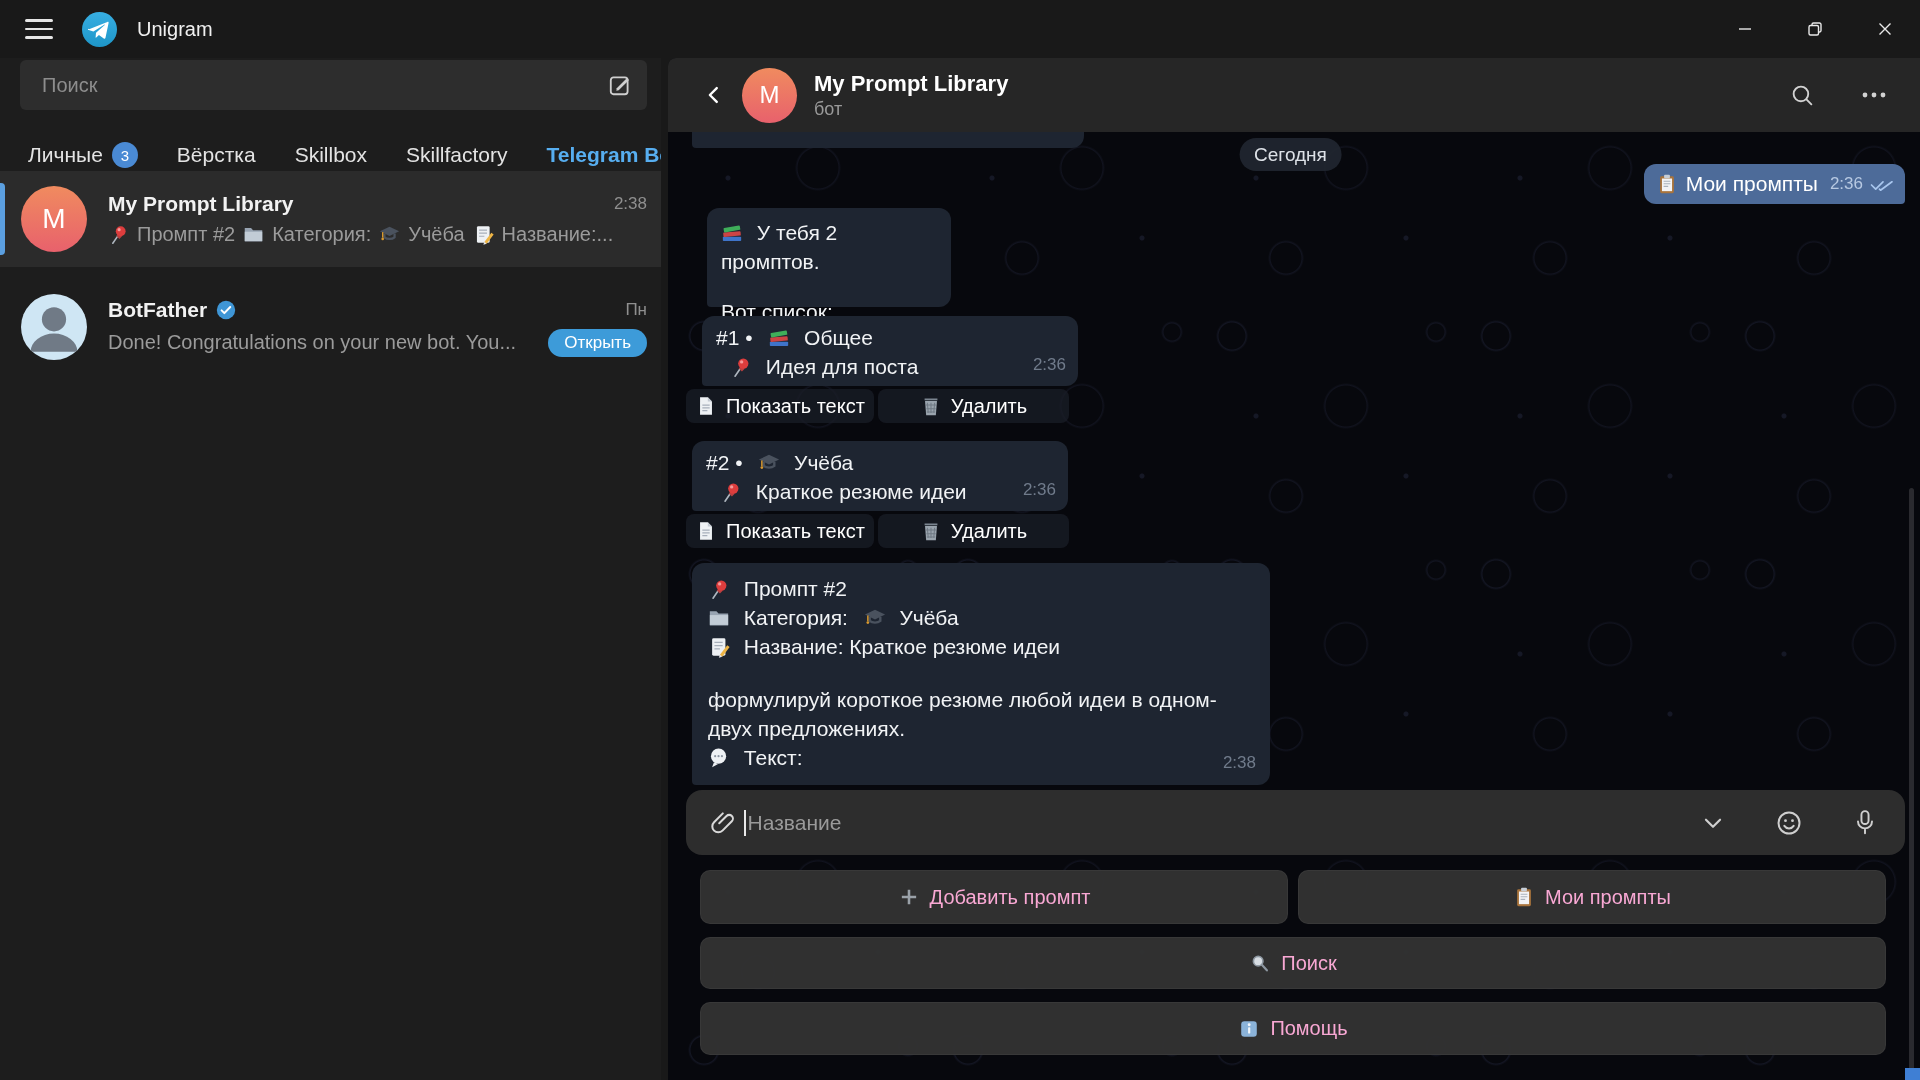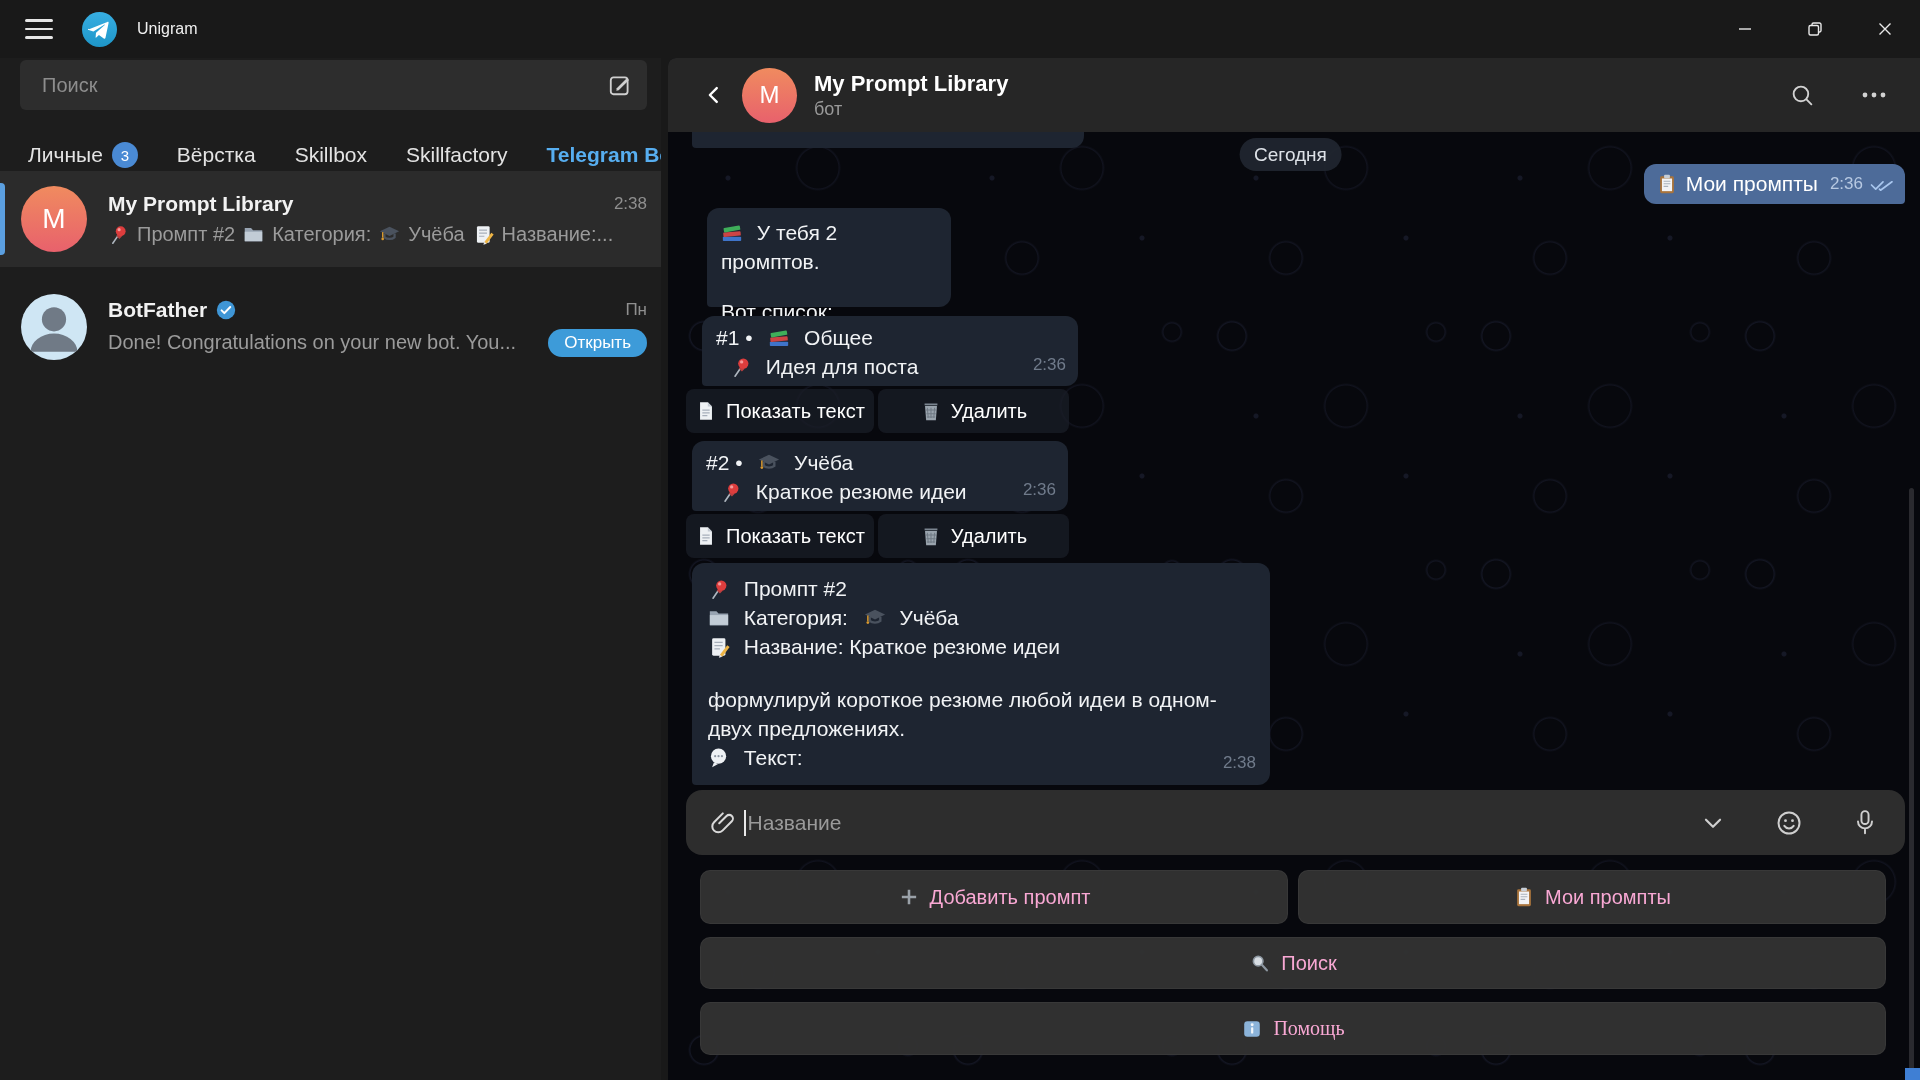--- a/index.html
+++ b/index.html
@@ -5,21 +5,21 @@
   * { margin:0; padding:0; box-sizing:border-box; }
   html,body { background:#000; }
   body { font-family:"Liberation Sans", sans-serif; }
   .app { position:relative; width:1920px; height:1080px; background:#191919; overflow:hidden; color:#fff; }
 
   
   .titlebar { position:absolute; left:0; top:0; width:1920px; height:58px; background:#191919; display:flex; align-items:center; }
   .hamburger { width:58px; height:58px; margin-left:10px; display:flex; flex-direction:column; justify-content:center; gap:6px; padding:0 15px; cursor:pointer; }
   .hamburger span { display:block; height:2.4px; background:#e6e6e6; border-radius:2px; }
   .tg-logo { width:35px; height:35px; margin-left:14px; }
-  .win-title { margin-left:20px; font-size:16px; color:#f0f0f0; }
+  .win-title { margin-left:20px; font-size:20px; color:#f0f0f0; }
   .win-controls { margin-left:auto; display:flex; height:58px; }
   .win-btn { width:70px; height:58px; display:flex; align-items:center; justify-content:center; }
   .win-btn svg { stroke:#e8e8e8; stroke-width:1.4; fill:none; }
 
   
   .sidebar { position:absolute; left:0; top:58px; width:661px; height:1022px; background:#1d1d1d; }
   .search-box { position:absolute; left:20px; top:2px; width:627px; height:50px; background:#2d2d2d; border-radius:6px; display:flex; align-items:center; padding:0 14px 0 22px; }
   .search-box .ph { color:#8d8d8d; font-size:20px; flex:1; }
   .tabs { position:absolute; left:0; top:82px; width:661px; height:30px; display:flex; align-items:center; padding-left:28px; gap:39px; }
   .tab { font-size:21px; color:#e3e3e3; position:relative; display:flex; align-items:center; cursor:pointer; height:30px; white-space:nowrap; }
@@ -81,21 +81,21 @@
   .msg-out .time { color:#b7c9e2; font-size:17px; margin-left:12px; }
   .msg-out .checks { margin-left:7px; }
 
   .msg-intro { left:31px; top:150px; width:244px; height:99px;margin-left:15px; }
   .msg-intro .r2 { display:flex; align-items:baseline; margin-top:21px;flex-direction:column; }
   .msg-intro .time { margin-left:auto; }
 
   .msg-item { width:376px; height:70px; padding:7px 14px; }
   .msg-item .time { position:absolute; right:12px; bottom:7px; }
   .btnrow { position:absolute; left:25px; display:flex; gap:4px; z-index:2; }
-  .ibtn { height:44px; background:rgba(26,31,40,.72); border-radius:8px; display:flex; align-items:center; justify-content:center; color:#fff; font-size:20px; cursor:pointer; }
+  .ibtn { height:34px; background:rgba(26,31,40,.72); border-radius:8px; display:flex; align-items:center; justify-content:center; color:#fff; font-size:20px; cursor:pointer; }
   .ibtn .emj { margin-right:9px; }
 
   .msg-detail { left:31px; top:505px; width:578px; padding:11px 16px 13px; }
   .msg-detail .gap { height:24px; }
   .msg-detail .time { position:absolute; right:14px; bottom:8px; }
 
   
   .composer { position:absolute; left:25px; top:732px; width:1219px; height:65px; background:#2d2d2d; border-radius:16px; display:flex; align-items:center; padding:0 22px 0 18px; z-index:4; }
   .clip-btn { width:38px; height:38px; display:flex; align-items:center; justify-content:center; cursor:pointer; flex:none; }
   .input-zone { flex:1; display:flex; align-items:center; margin-left:2px; cursor:text; }
@@ -103,21 +103,21 @@
   .composer .ph { color:#9a9a9a; font-size:21px; }
   .cicons { display:flex; align-items:center; gap:40px; flex:none; }
   .cicon { width:36px; height:36px; display:flex; align-items:center; justify-content:center; cursor:pointer; }
 
   
   .kb { position:absolute; left:39px; top:812px; width:1186px; z-index:4; }
   .kb-row { display:flex; gap:10px; margin-bottom:13px; }
   .kbtn { flex:1; height:54px; background:rgba(50,50,50,.96); border:1px solid rgba(255,255,255,.04); border-radius:10px; display:flex; align-items:center; justify-content:center; font-size:20px; color:#f9a8d4; cursor:pointer; }
   .kbtn .emj { margin-right:10px; }
   .kb-row.r2 .kbtn { height:52px; }
-  .kb-row.r3 { margin-bottom:0;font-family:Liberation Serif, serif; } .kb-row.r3 .kbtn { height:53px; }
+  .kb-row.r3 { margin-bottom:0; } .kb-row.r3 .kbtn { height:53px; }
 
   .chat-scrollbar { position:absolute; right:6px; top:430px; width:5px; height:588px; border-radius:3px; background:rgba(255,255,255,.14); z-index:6; cursor:pointer; }
   .resize-grip { position:absolute; right:0; bottom:0; width:15px; height:12px; background:#3f7fd4; z-index:7; }
 
   svg { display:block; }
   .hidden-defs { position:absolute; width:0; height:0; overflow:hidden; }
 </style>
 </head>
 <body>
 

